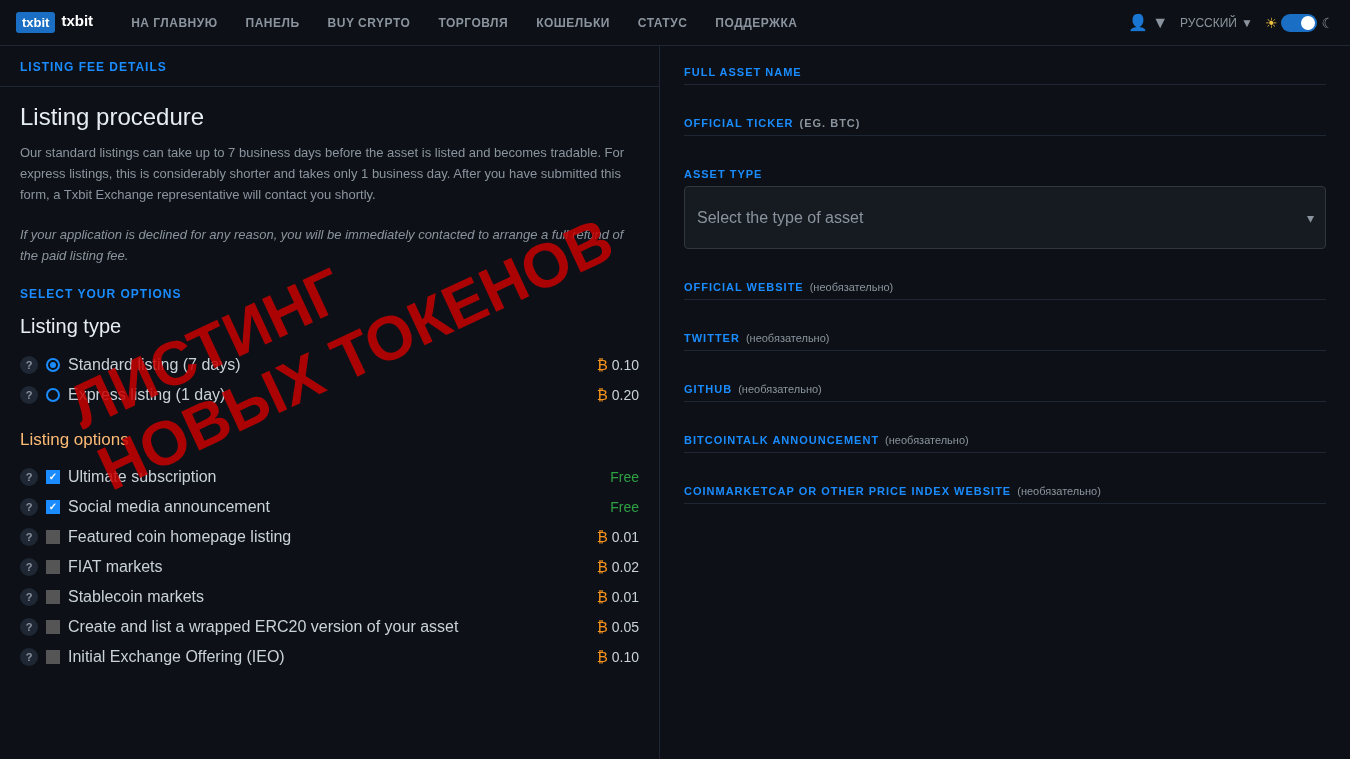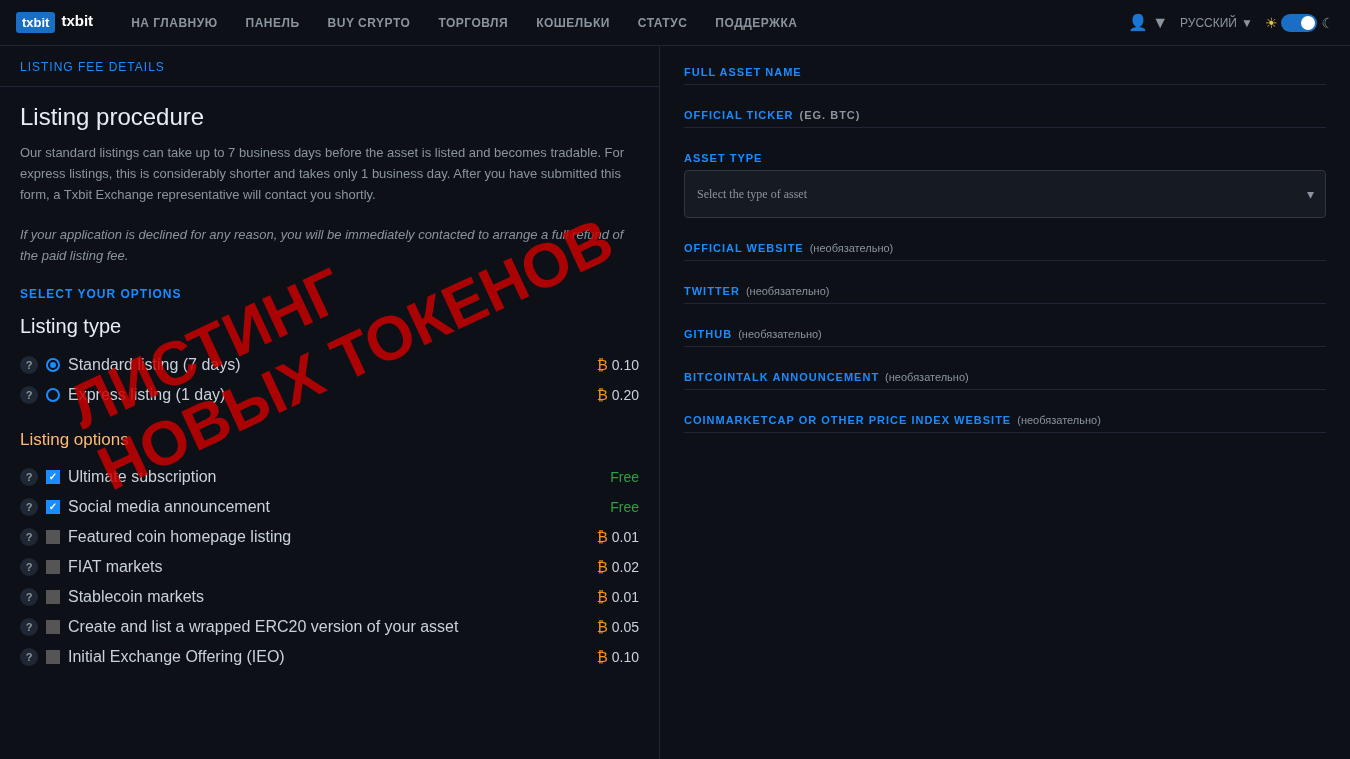--- a/index.html
+++ b/index.html
@@ -124,21 +124,21 @@
     }
 
     .section-header-bar {
       background: #0d1117;
       border-bottom: 1px solid #1e2733;
       padding: 12px 20px;
     }
     .section-header-bar-title {
       color: #1a8cff;
       font-size: 12px;
-      font-weight: 400;
+      font-weight: 700;
       text-transform: uppercase;
       letter-spacing: 1px;
     }
 
     .left-content {
       padding: 16px 20px;
       position: relative;
     }
 
     .listing-title {
@@ -283,21 +283,21 @@
 
     
     .right-panel {
       flex: 1;
       background: #0d1117;
       padding: 20px 24px;
       overflow-y: auto;
     }
 
     .form-field {
-      margin-bottom: 24px;
+      margin-bottom: 32px;
     }
     .field-label {
       font-size: 11px;
       font-weight: 700;
       color: #1a8cff;
       text-transform: uppercase;
       letter-spacing: 1px;
       margin-bottom: 6px;
       display: flex;
       align-items: center;
@@ -309,26 +309,25 @@
       font-weight: 400;
       text-transform: none;
       letter-spacing: 0;
     }
     .field-select {
       width: 100%;
       background: #161b22;
       border: 1px solid #30363d;
       border-radius: 4px;
       color: #8b949e;
-      padding: 16px 12px;
-      font-size: 12px;
+      padding: 22px 12px;
+      font-size: 16px;
       outline: none;
       cursor: pointer;
       appearance: none;
-      font-family: Liberation Serif, serif;
       -webkit-appearance: none;
     }
     .field-divider {
       border: none;
       border-bottom: 1px solid #1e2733;
       margin: 6px 0 18px 0;
     }
     .select-wrapper {
       position: relative;
     }

